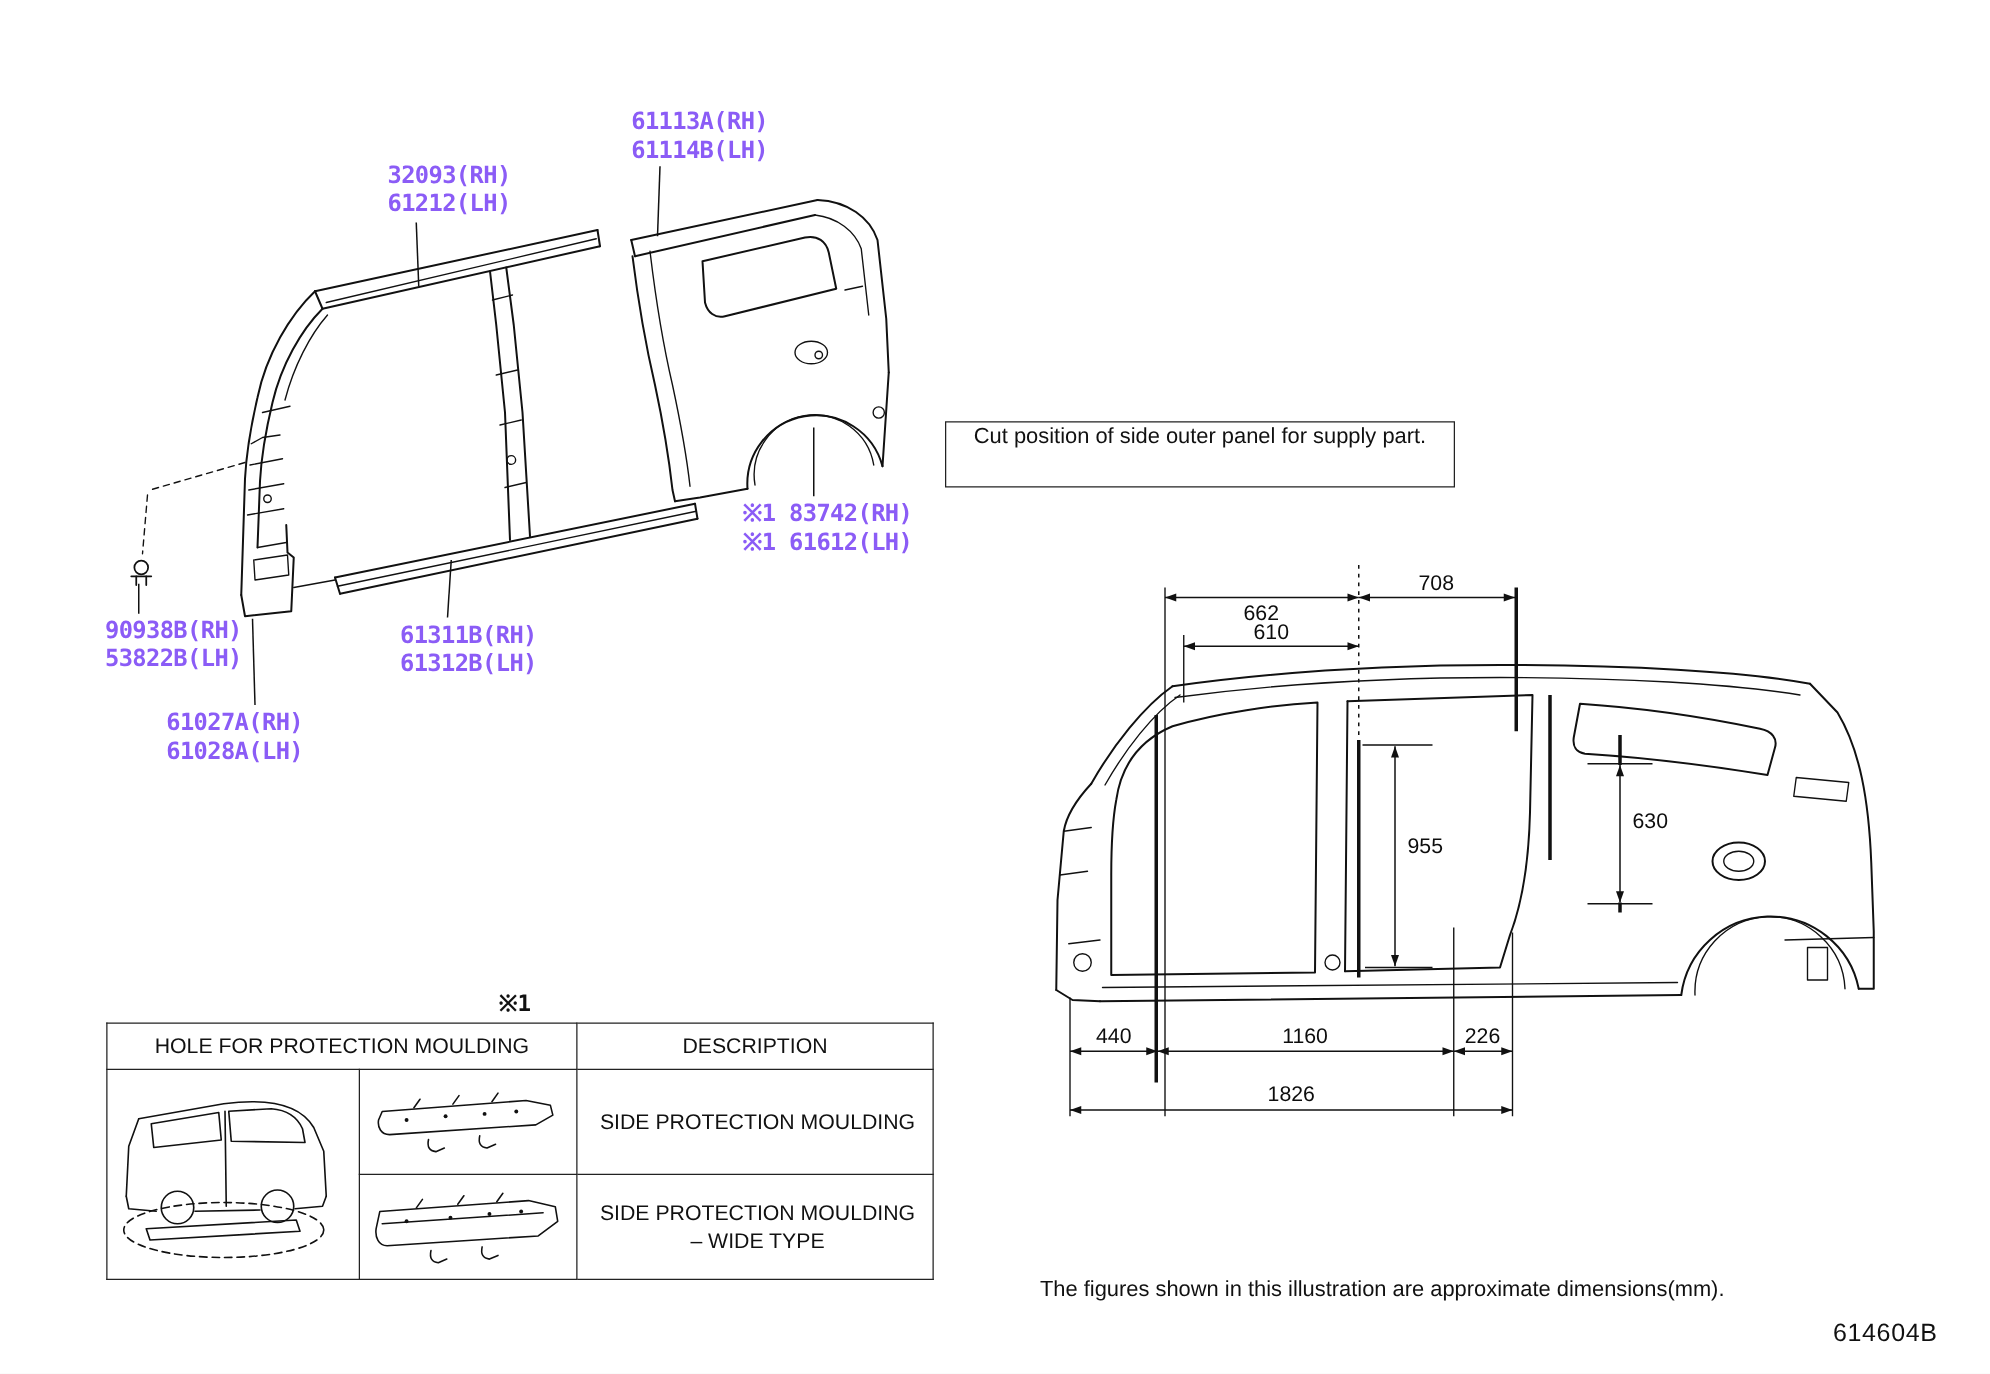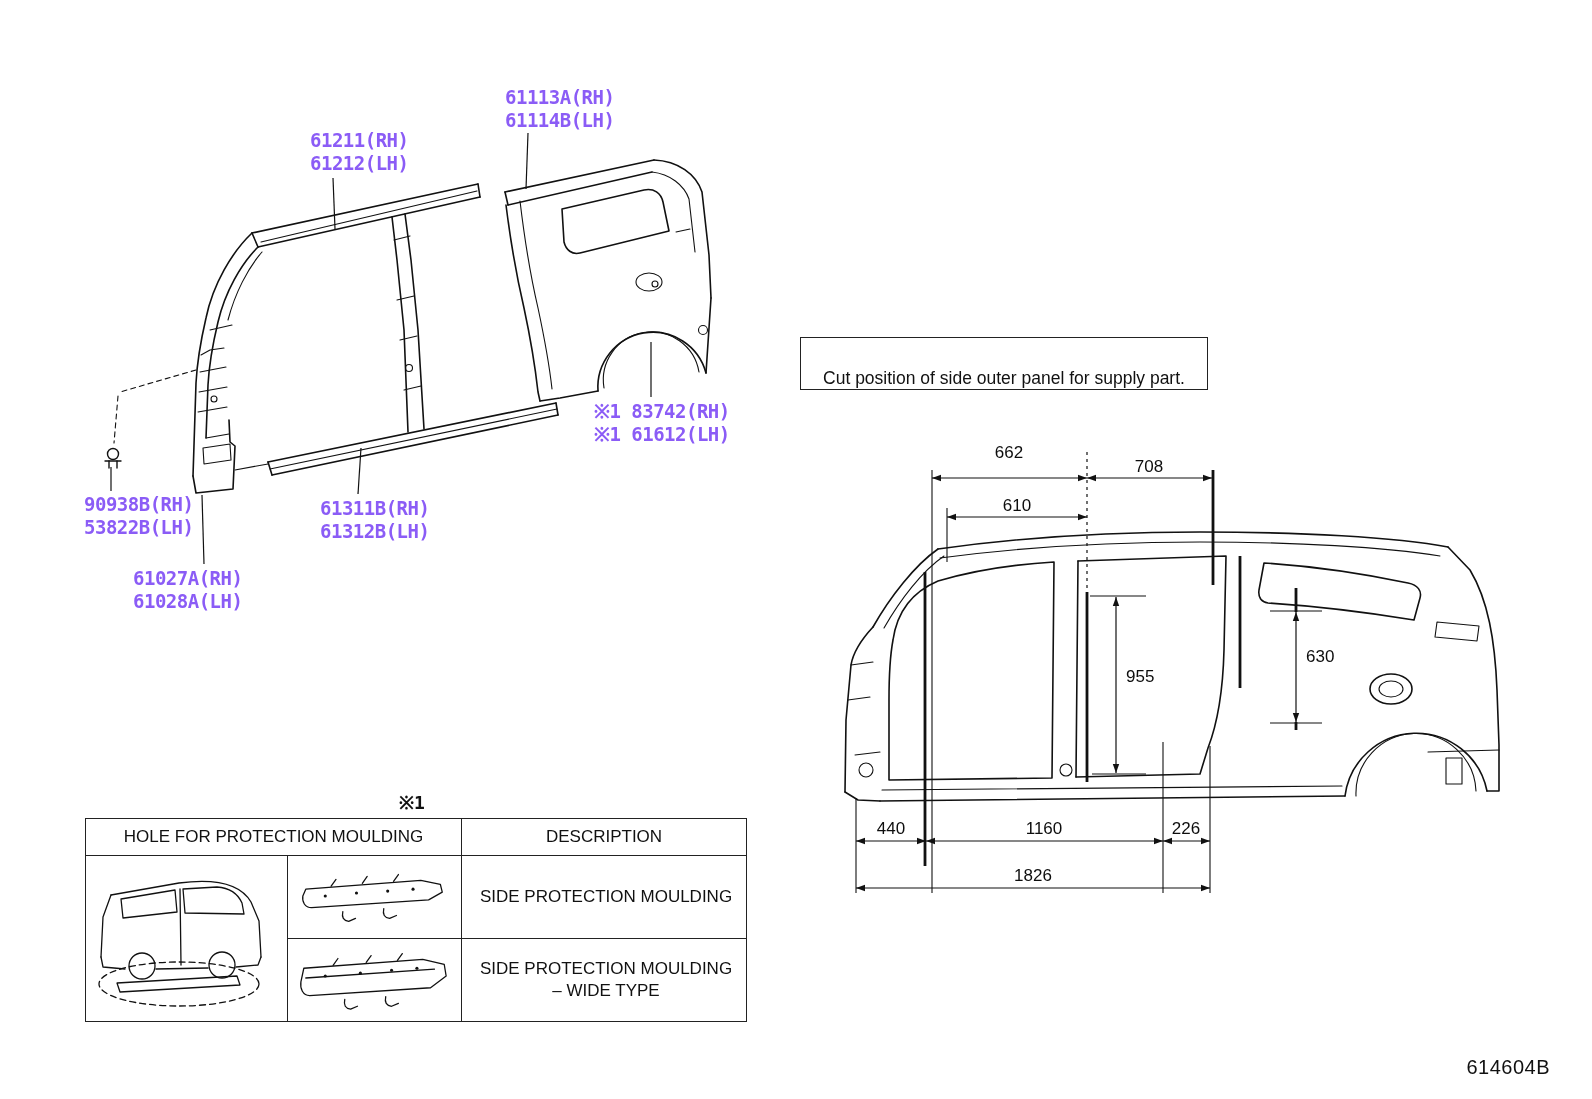--- a/index.html
+++ b/index.html
@@ -5,22 +5,22 @@
   *{box-sizing:border-box;margin:0;padding:0}
   body{background:#e9e9e9}
   .page{position:relative;width:1592px;height:1099px;background:#ffffff;
         font-family:"Liberation Sans","DejaVu Sans",sans-serif;color:#111;overflow:hidden}
   .canvas{position:absolute;left:0;top:0}
   .plabel{position:absolute;font-family:"DejaVu Sans Mono","Liberation Mono",monospace;
           font-weight:700;font-size:19px;line-height:23px;letter-spacing:-0.5px;
           white-space:nowrap;color:#8b5cf6}
   .dim{position:absolute;font-size:17px;line-height:17px;white-space:nowrap;color:#0d0d0d}
   .dim.center{transform:translateX(-50%)}
-  .notebox{position:absolute;left:800px;top:337px;width:408px;height:53px;border:1.6px solid #222;
-           display:flex;align-items:flex-end;justify-content:center;font-size:17.5px;background:#fff}
+  .notebox{position:absolute;left:756px;top:337px;width:408px;height:53px;border:1.6px solid #222;
+           display:flex;align-items:flex-start;justify-content:center;font-size:17.5px;background:#fff}
   .footnote{position:absolute;left:832px;top:1021px;font-size:17.5px}
   .doccode{position:absolute;right:42px;top:1056px;font-size:20px;letter-spacing:.5px}
   .refmark{position:absolute;left:399px;top:790px;font-family:"DejaVu Sans Mono","Liberation Mono",monospace;
            font-weight:700;font-size:18px}
   .mtable{position:absolute;left:85px;top:818px;width:661px;border-collapse:collapse;table-layout:fixed;background:#fff}
   .mtable th,.mtable td{border:1.6px solid #222;font-weight:400}
   .mtable th{height:37px;font-size:17px;vertical-align:middle}
   .mtable td{height:83px;vertical-align:middle;text-align:center}
   .mtable td.desc{font-size:17px;text-align:center;padding:8px 12px 8px 16px;white-space:pre-line;line-height:22px}
 </style>
@@ -179,21 +179,21 @@
           <polygon points="1163,841 1154,837.8 1154,844.2"></polygon>
         <polygon points="1163,841 1172,837.8 1172,844.2"></polygon>
           <polygon points="1210,841 1201,837.8 1201,844.2"></polygon>
         <polygon points="856,888 865,884.8 865,891.2"></polygon>
           <polygon points="1210,888 1201,884.8 1201,891.2"></polygon>
       </g>
     </g>
   </svg>
 
   <div class="plabel" style="left:310px;top:129px">
-    <div>61211(RH)</div>
+    <div>32093(RH)</div>
     <div>61212(LH)</div>
   </div>
   <div class="plabel" style="left:505px;top:86px">
     <div>61113A(RH)</div>
     <div>61114B(LH)</div>
   </div>
   <div class="plabel" style="left:594px;top:400px">
     <div>※1 83742(RH)</div>
     <div>※1 61612(LH)</div>
   </div>
@@ -207,21 +207,21 @@
   </div>
   <div class="plabel" style="left:320px;top:497px">
     <div>61311B(RH)</div>
     <div>61312B(LH)</div>
   </div>
 
   <div class="notebox">
     <span>Cut position of side outer panel for supply part.</span>
   </div>
 
-  <div class="dim center" style="left:1009px;top:444px">662</div>
+  <div class="dim center" style="left:1009px;top:482px">662</div>
   <div class="dim center" style="left:1149px;top:458px">708</div>
   <div class="dim center" style="left:1017px;top:497px">610</div>
   <div class="dim" style="left:1126px;top:668px">955</div>
   <div class="dim" style="left:1306px;top:648px">630</div>
   <div class="dim center" style="left:891px;top:820px">440</div>
   <div class="dim center" style="left:1044px;top:820px">1160</div>
   <div class="dim center" style="left:1186px;top:820px">226</div>
   <div class="dim center" style="left:1033px;top:867px">1826</div>
 
   <div class="refmark">※1</div>
@@ -283,15 +283,16 @@
             <circle cx="102" cy="32" r="1.6" fill="#111" stroke="none"></circle>
             <circle cx="128" cy="30" r="1.6" fill="#111" stroke="none"></circle>
           </svg>
         </td>
         <td class="desc">SIDE PROTECTION MOULDING
 – WIDE TYPE</td>
       </tr>
     </tbody>
   </table>
 
+  <div class="footnote">The figures shown in this illustration are approximate dimensions(mm).</div>
   <div class="doccode">614604B</div>
 
 </div>
 
 </body></html>

